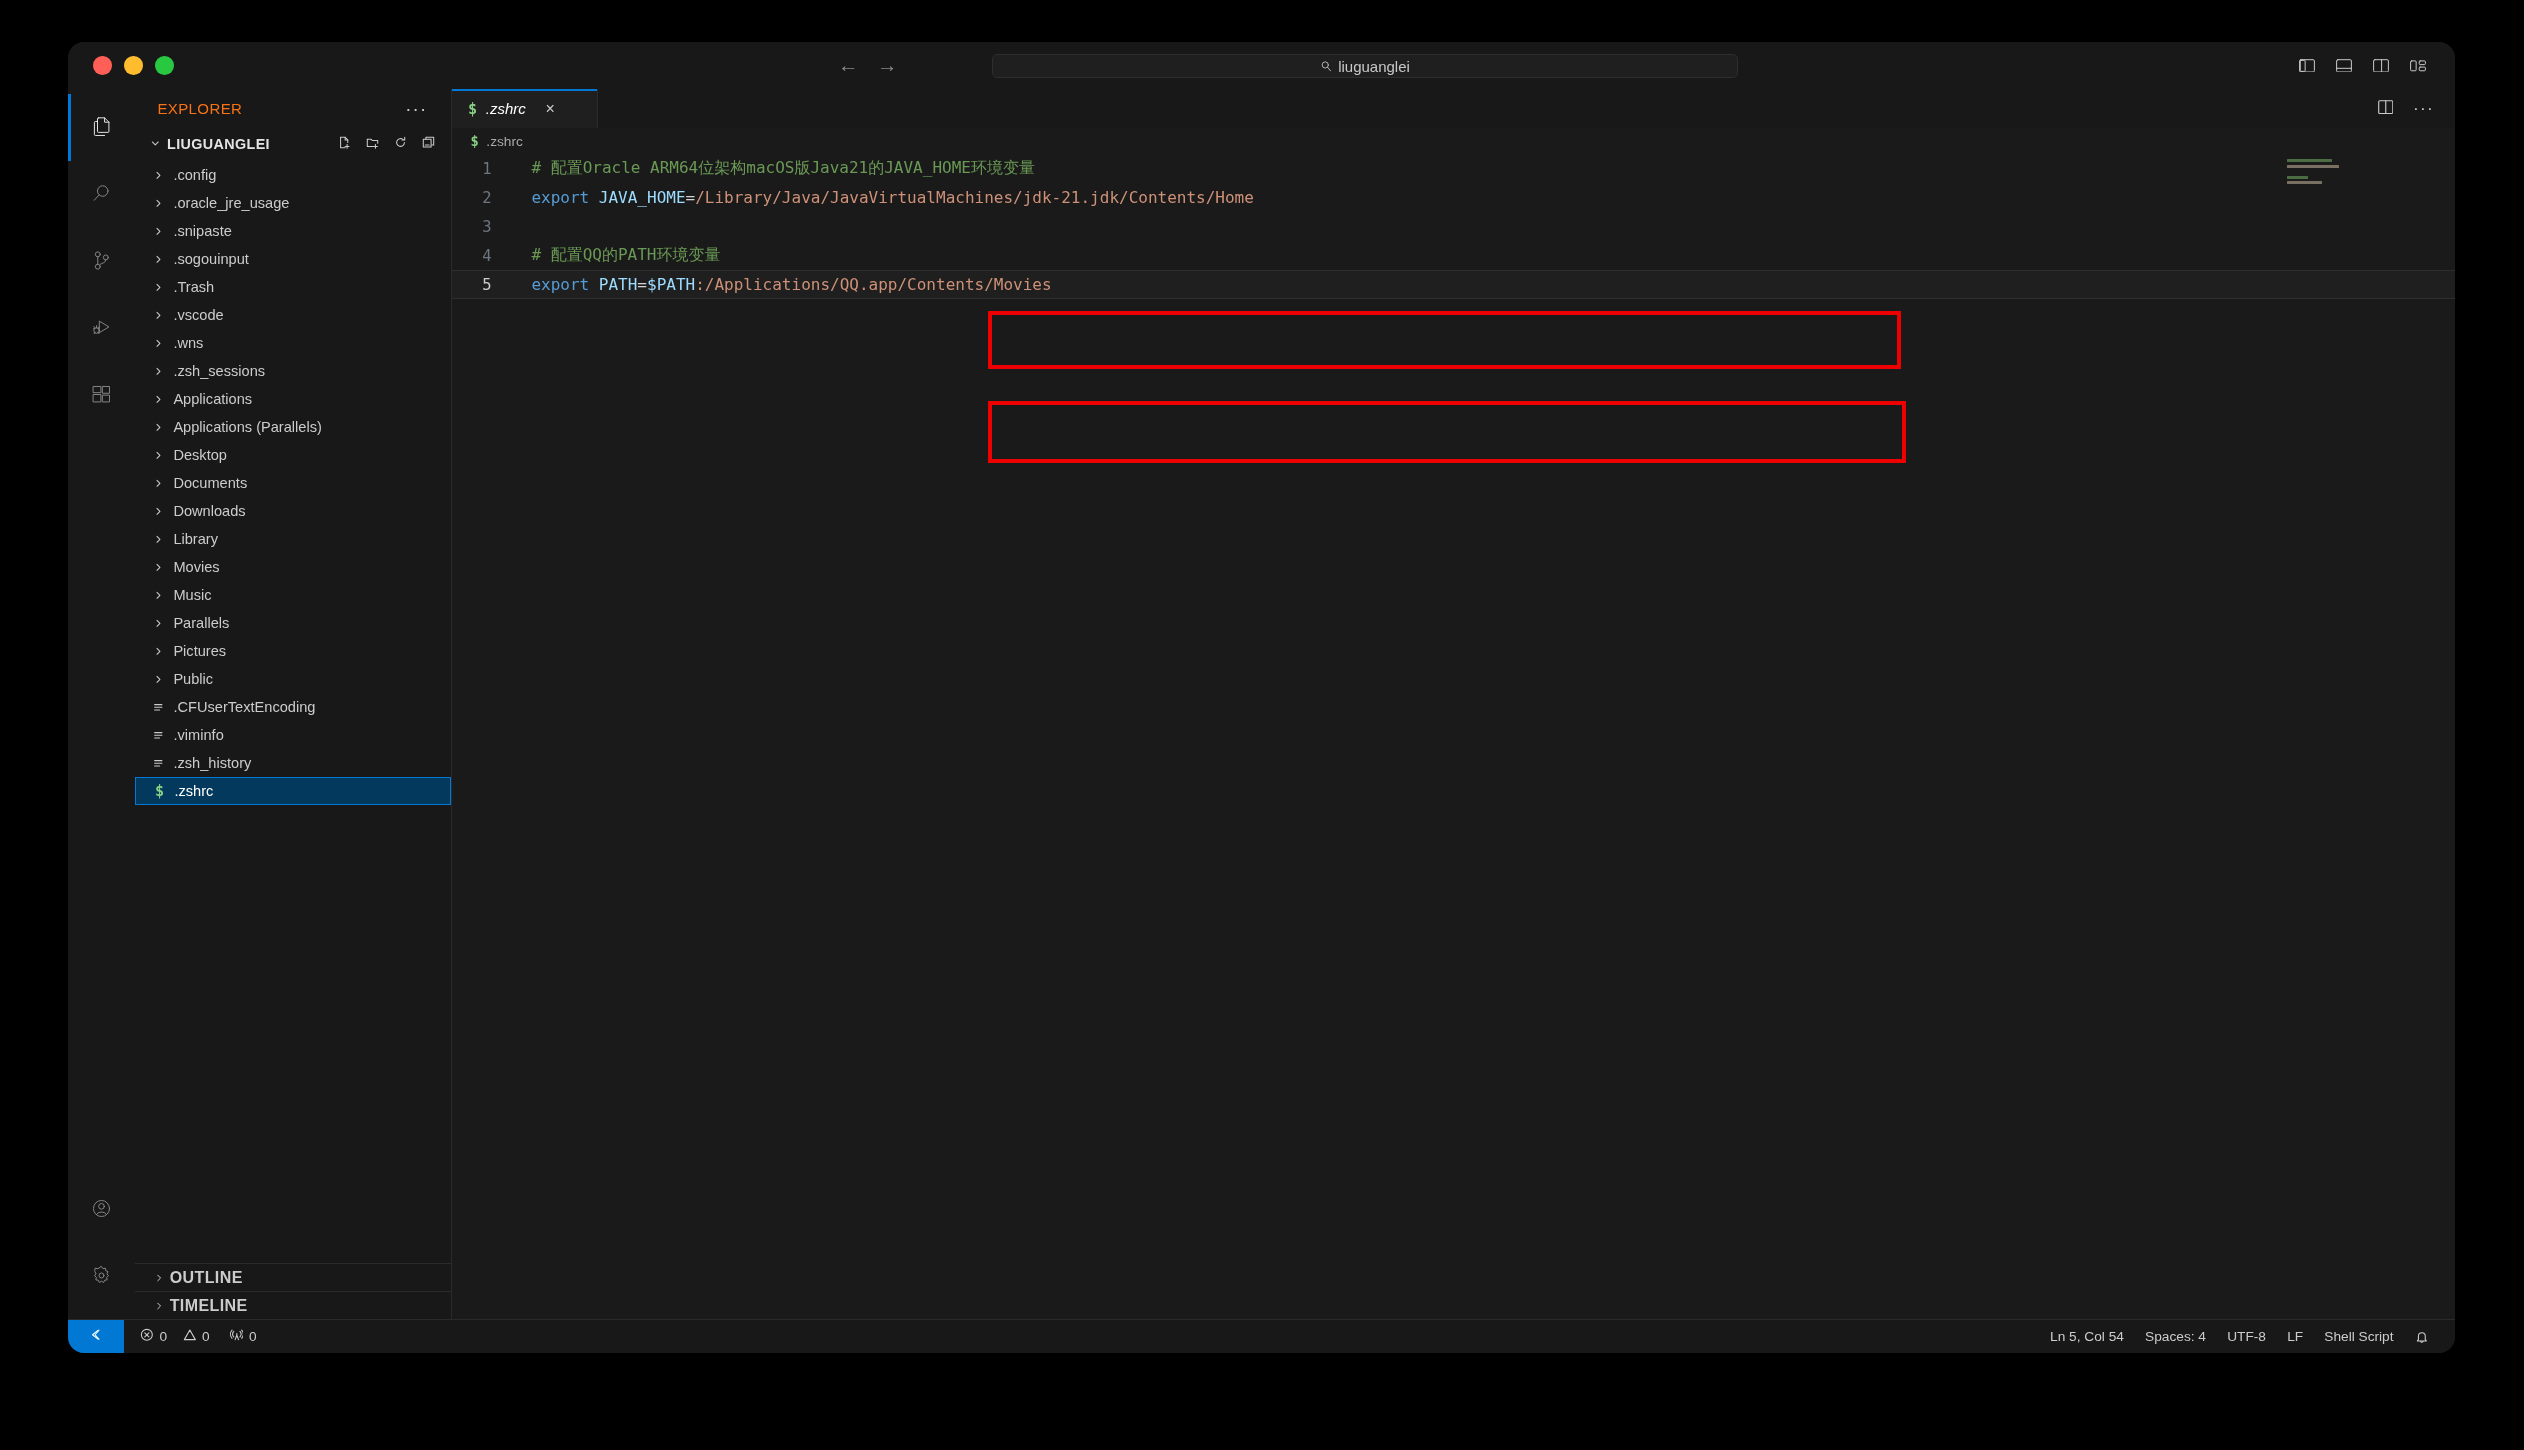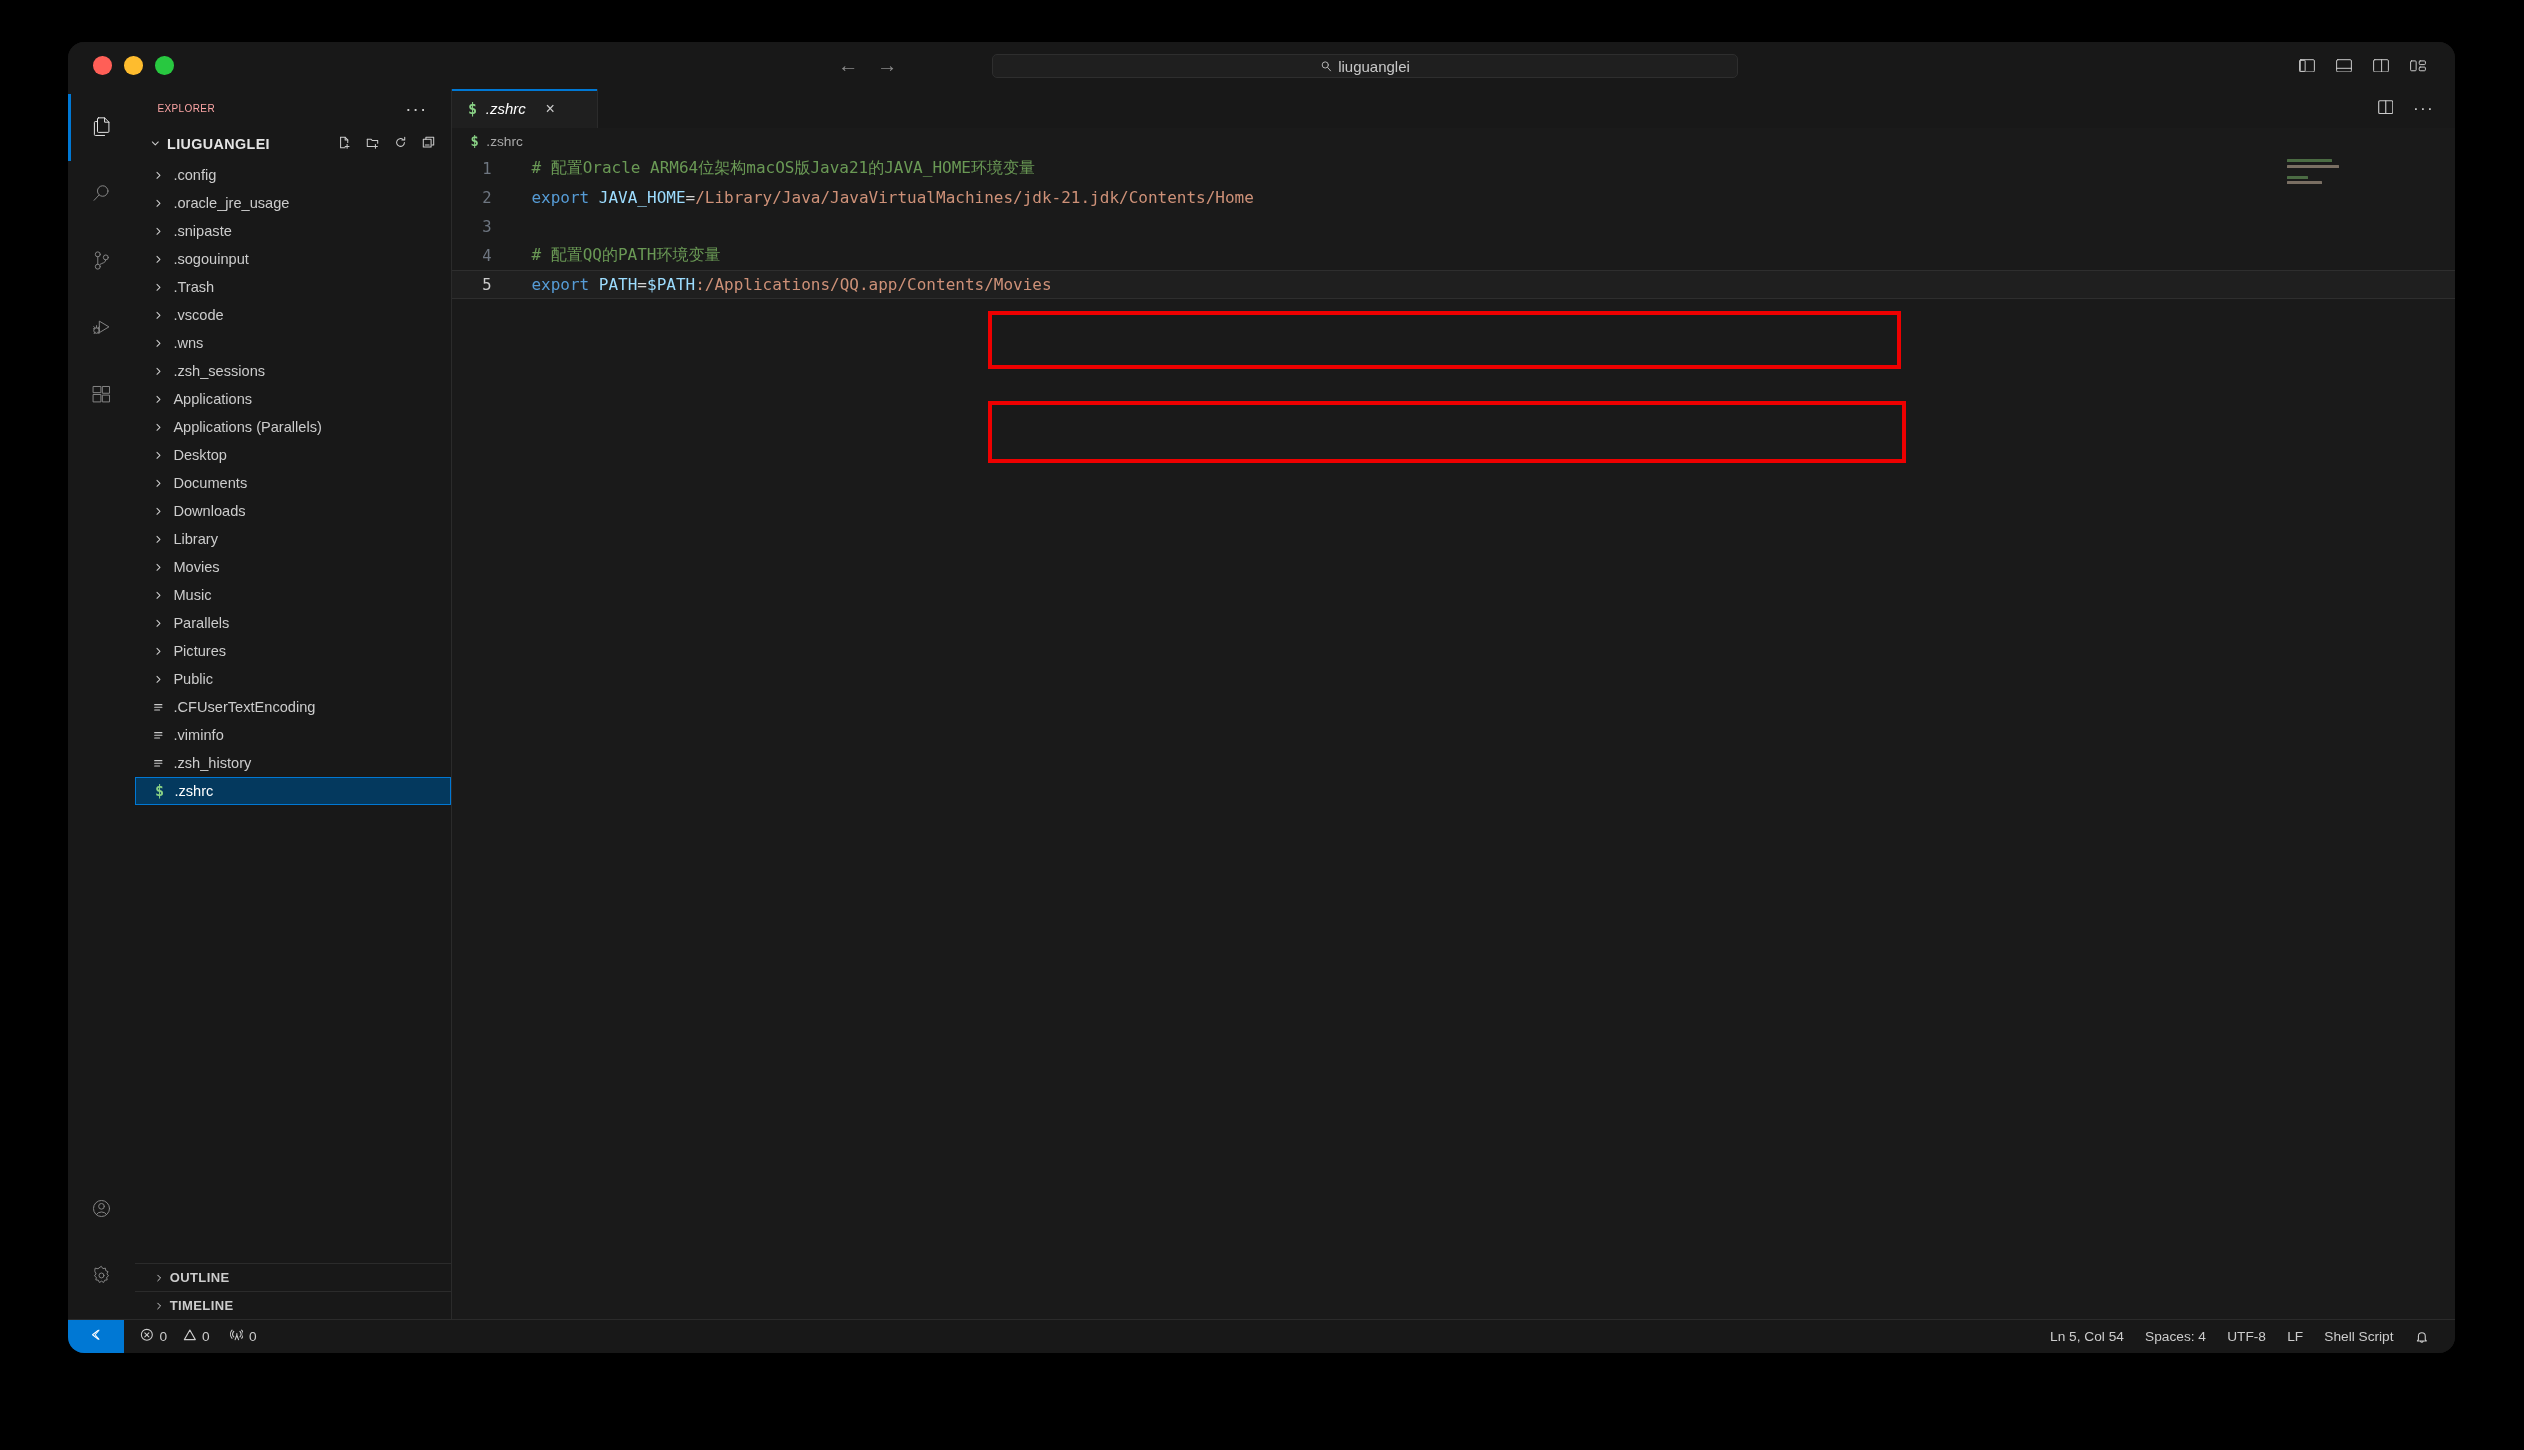--- a/index.html
+++ b/index.html
@@ -88,21 +88,21 @@
     width: 317px; flex: 0 0 317px;
     background: #181818;
     display: flex; flex-direction: column;
     border-right: 0.6px solid #2b2b2b;
   }
   .sb-header {
     height: 39px; flex: 0 0 39px;
     display: flex; align-items: center; justify-content: space-between;
     padding: 0 23.6px 0 22.4px;
   }
-  .sb-title { color: #fca5a5; font-size: 10px; letter-spacing: 0.4px; }
+  .sb-title { color: #f97316; font-size: 15px; letter-spacing: 0.4px; }
   .sb-dots { color: #cccccc; font-size: 18.6px; line-height: 0.5; letter-spacing: 1.2px; }
 
   .folder-row {
     height: 31px; flex: 0 0 31px;
     display: flex; align-items: center;
     padding-left: 12.4px; padding-right: 16px;
   }
   .folder-name {
     color: #e4e4e4; font-size: 14.3px; font-weight: bold; letter-spacing: 0.4px;
     margin-left: 3.7px;
@@ -131,21 +131,21 @@
     color: #ffffff;
     margin-left: 0; margin-right: 0;
   }
   .sh-dollar { color: #89d185; font-size: 15px; font-weight: bold; font-family: "DejaVu Sans Mono", monospace; }
 
   .sb-section {
     height: 28px; flex: 0 0 28px;
     display: flex; align-items: center;
     padding-left: 13.7px;
     border-top: 0.6px solid #2b2b2b;
-    color: #cccccc; font-size: 13px; font-weight: bold; letter-spacing: 0.4px;
+    color: #cccccc; font-size: 16px; font-weight: bold; letter-spacing: 0.4px;
   }
   .sb-section .twisty { width: 21px; display:flex; align-items:center; justify-content:center; }
 
   
   .main { flex: 1; display: flex; flex-direction: column; min-width: 0; background: #1a1a1a; }
 
   .tabbar {
     height: 39px; flex: 0 0 39px;
     background: #181818;
     display: flex; align-items: stretch;

